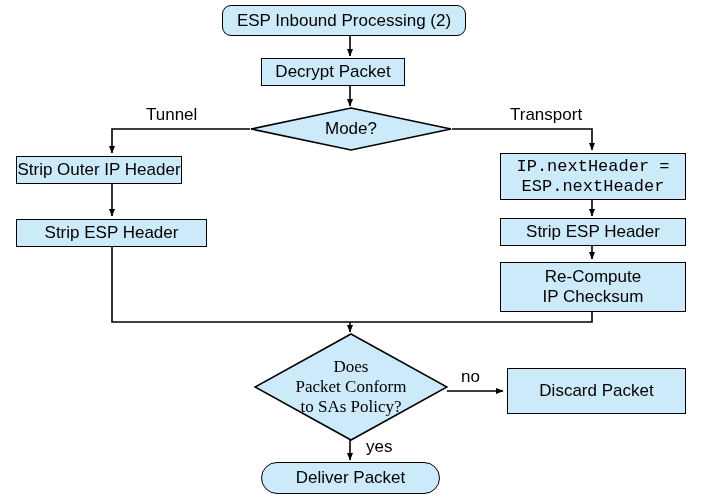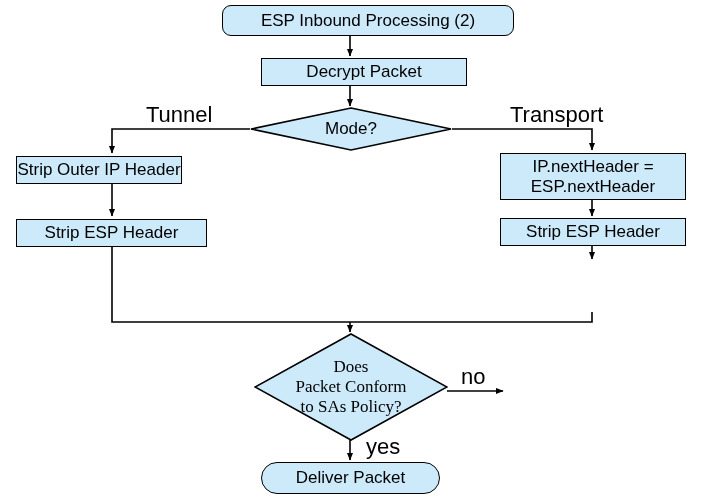--- a/index.html
+++ b/index.html
@@ -62,21 +62,21 @@
     z-index: 2;
     text-align: center;
     color: #000000;
     font-size: 17px;
     line-height: 20px;
     white-space: pre-line;
   }
   .edge-label {
     position: absolute;
     color: #000000;
-    font-size: 22px;
+    font-size: 17px;
     line-height: 19px;
     white-space: nowrap;
   }
 </style>
 </head>
 <body>
 
 <div id="canvas">
 
   <svg id="wires" viewBox="0 0 710 499" xmlns="http://www.w3.org/2000/svg">
@@ -106,25 +106,25 @@
       <path d="M592,312 L592,322 L350,322"></path>
 
       <line x1="350" y1="322" x2="350" y2="332" marker-end="url(#arrow)"></line>
 
       <line x1="447" y1="391" x2="503" y2="391" marker-end="url(#arrow)"></line>
 
       <line x1="350" y1="440" x2="350" y2="460" marker-end="url(#arrow)"></line>
     </g>
   </svg>
 
-  <div class="node rounded" style="left:222px; top:5px; width:292px; height:31px;">
+  <div class="node rounded" style="left:222px; top:5px; width:244px; height:31px;">
     <span>ESP Inbound Processing (2)</span>
   </div>
 
-  <div class="node box" style="left:261px; top:58px; width:206px; height:28px;">
+  <div class="node box" style="left:261px; top:58px; width:144px; height:28px;">
     <span>Decrypt Packet</span>
   </div>
 
   <div class="diamond-wrap" style="left:250px; top:107px; width:202px; height:44px;">
     <svg width="202" height="44" viewBox="0 0 202 44" xmlns="http://www.w3.org/2000/svg">
       <polygon points="101,1 201,22 101,43 1,22" fill="#cdeafb" stroke="#000000" stroke-width="1.6"></polygon>
     </svg>
     <span class="diamond-label">Mode?</span>
   </div>
 
@@ -133,41 +133,48 @@
   <div class="edge-label" style="left:510px; top:105px;">Transport</div>
 
   <div class="node box" style="left:16px; top:156px; width:166px; height:28px;">
     <span>Strip Outer IP Header</span>
   </div>
 
   <div class="node box" style="left:16px; top:219px; width:191px; height:28px;">
     <span>Strip ESP Header</span>
   </div>
 
-  <div class="node box" style="left:500px; top:153px; width:186px; height:47px;">
+  <div class="node box" style="left:500px; top:153px; width:186px; height:47px;font-family:Liberation Mono, monospace;">
     <span>IP.nextHeader =
 ESP.nextHeader</span>
   </div>
 
   <div class="node box" style="left:500px; top:218px; width:186px; height:28px;">
     <span>Strip ESP Header</span>
   </div>
 
+  <div class="node box" style="left:500px; top:262px; width:186px; height:50px;">
+    <span>Re-Compute
+IP Checksum</span>
+  </div>
 
   <div class="diamond-wrap" style="left:254px; top:333px; width:194px; height:108px;font-family:Liberation Serif, serif;">
     <svg width="194" height="108" viewBox="0 0 194 108" xmlns="http://www.w3.org/2000/svg">
       <polygon points="97,1 193,54 97,107 1,54" fill="#cdeafb" stroke="#000000" stroke-width="1.6"></polygon>
     </svg>
     <span class="diamond-label">Does
 Packet Conform
 to SAs Policy?</span>
   </div>
 
   <div class="edge-label" style="left:461px; top:367px;text-align:center;">no</div>
 
   <div class="edge-label" style="left:366px; top:437px;text-align:right;">yes</div>
 
+  <div class="node box" style="left:507px; top:368px; width:179px; height:46px;">
+    <span>Discard Packet</span>
+  </div>
 
   <div class="node box" style="left:261px; top:462px; width:179px; height:32px;border-radius:16px;">
     <span>Deliver Packet</span>
   </div>
 
 </div>
 
 </body></html>

